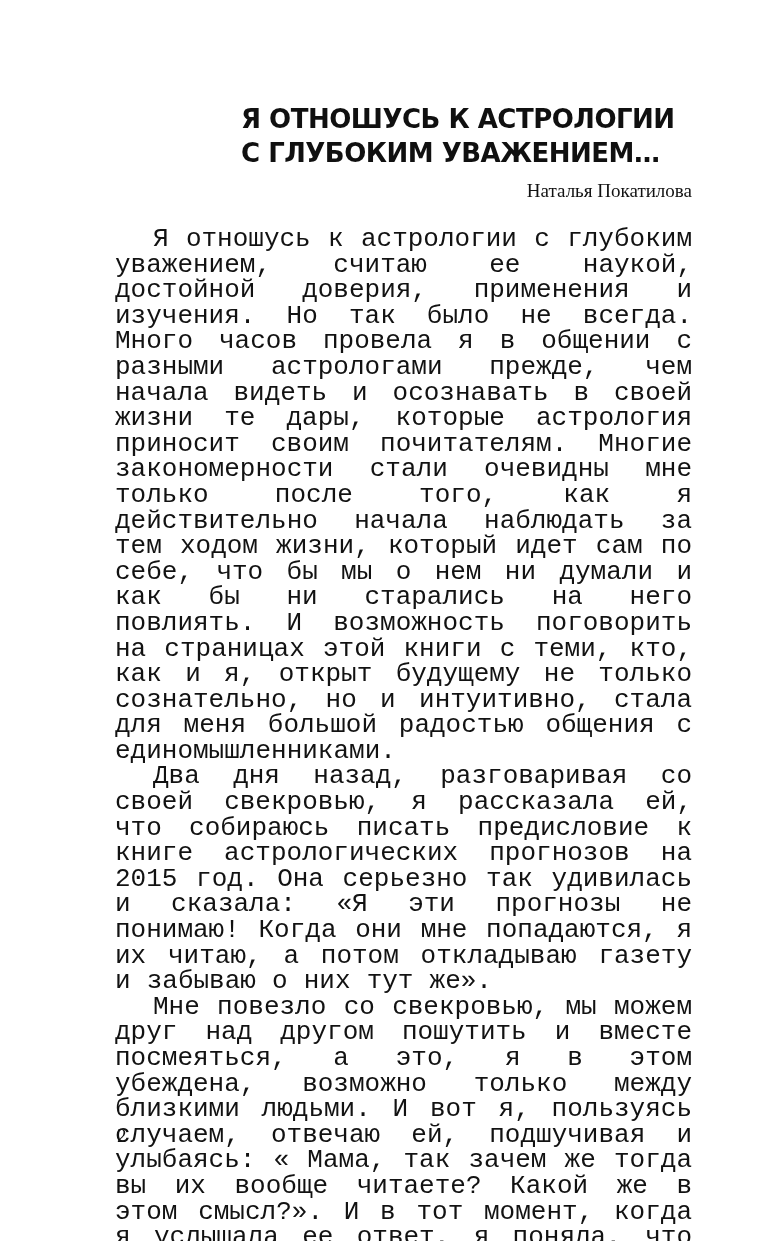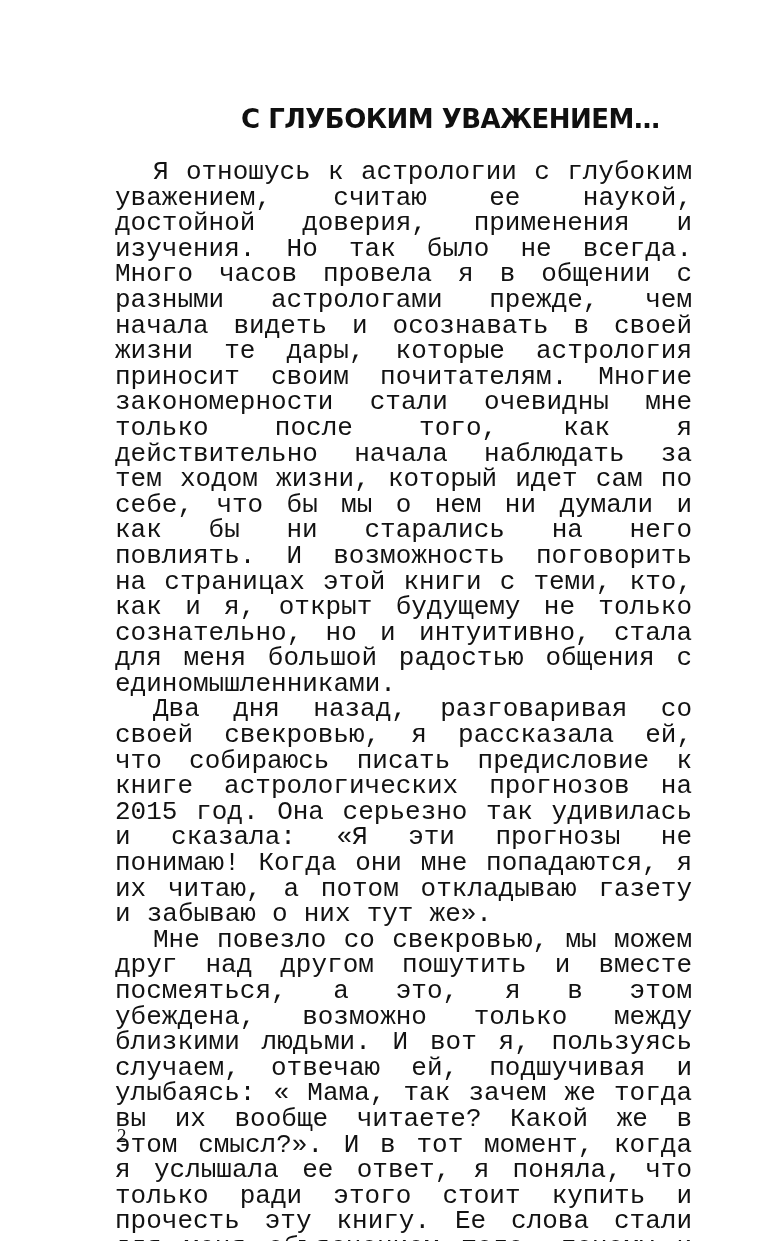--- a/index.html
+++ b/index.html
@@ -67,22 +67,24 @@
     line-height: 24px;
     color: #121212;
   }
 </style>
 </head>
 <body>
 
 <div class="page">
   <div class="content">
     <h1 class="title">
+      <span class="title-line">Я ОТНОШУСЬ К АСТРОЛОГИИ</span>
       <span class="title-line">С ГЛУБОКИМ УВАЖЕНИЕМ…</span>
     </h1>
+    <div class="author">Наталья Покатилова</div>
     <div class="body-text">
       <p>Я отношусь к астрологии с глубоким уважением, считаю ее наукой, достойной доверия, применения и изучения. Но так было не всегда. Много часов провела я в общении с разными астрологами прежде, чем начала видеть и осознавать в своей жизни те дары, которые астрология приносит своим почитателям. Многие закономерности стали очевидны мне только после того, как я действительно начала наблюдать за тем ходом жизни, который идет сам по себе, что бы мы о нем ни думали и как бы ни старались на него повлиять. И возможность поговорить на страницах этой книги с теми, кто, как и я, открыт будущему не только сознательно, но и интуитивно, стала для меня большой радостью общения с единомышленниками.</p>
       <p>Два дня назад, разговаривая со своей свекровью, я рассказала ей, что собираюсь писать предисловие к книге астрологических прогнозов на 2015 год. Она серьезно так удивилась и сказала: «Я эти прогнозы не понимаю! Когда они мне попадаются, я их читаю, а потом откладываю газету и забываю о них тут же».</p>
       <p>Мне повезло со свекровью, мы можем друг над другом пошутить и вместе посмеяться, а это, я в этом убеждена, возможно только между близкими людьми. И вот я, пользуясь случаем, отвечаю ей, подшучивая и улыбаясь: « Мама, так зачем же тогда вы их вообще читаете? Какой же в этом смысл?». И в тот момент, когда я услышала ее ответ, я поняла, что только ради этого стоит купить и прочесть эту книгу. Ее слова стали для меня объяснением того, почему и молодые люди, и люди в возрасте все-таки проникаются астрологией, даже внешне отрицая ее значение. Тогда я решила, что обязательно напомню всем об этом. Думаю, вам уже интересно, что же мне ответила моя свекровь. Все просто — она сказала: «Когда я читаю эти прогнозы, они превращаются для меня в реальность. Я думаю о вас, о ваших детях — моих внуках, о наших родственниках, и, читая о каждом знаке, представляю вас</p>
     </div>
   </div>
   <div class="page-number">2</div>
 </div>
 
 </body></html>

